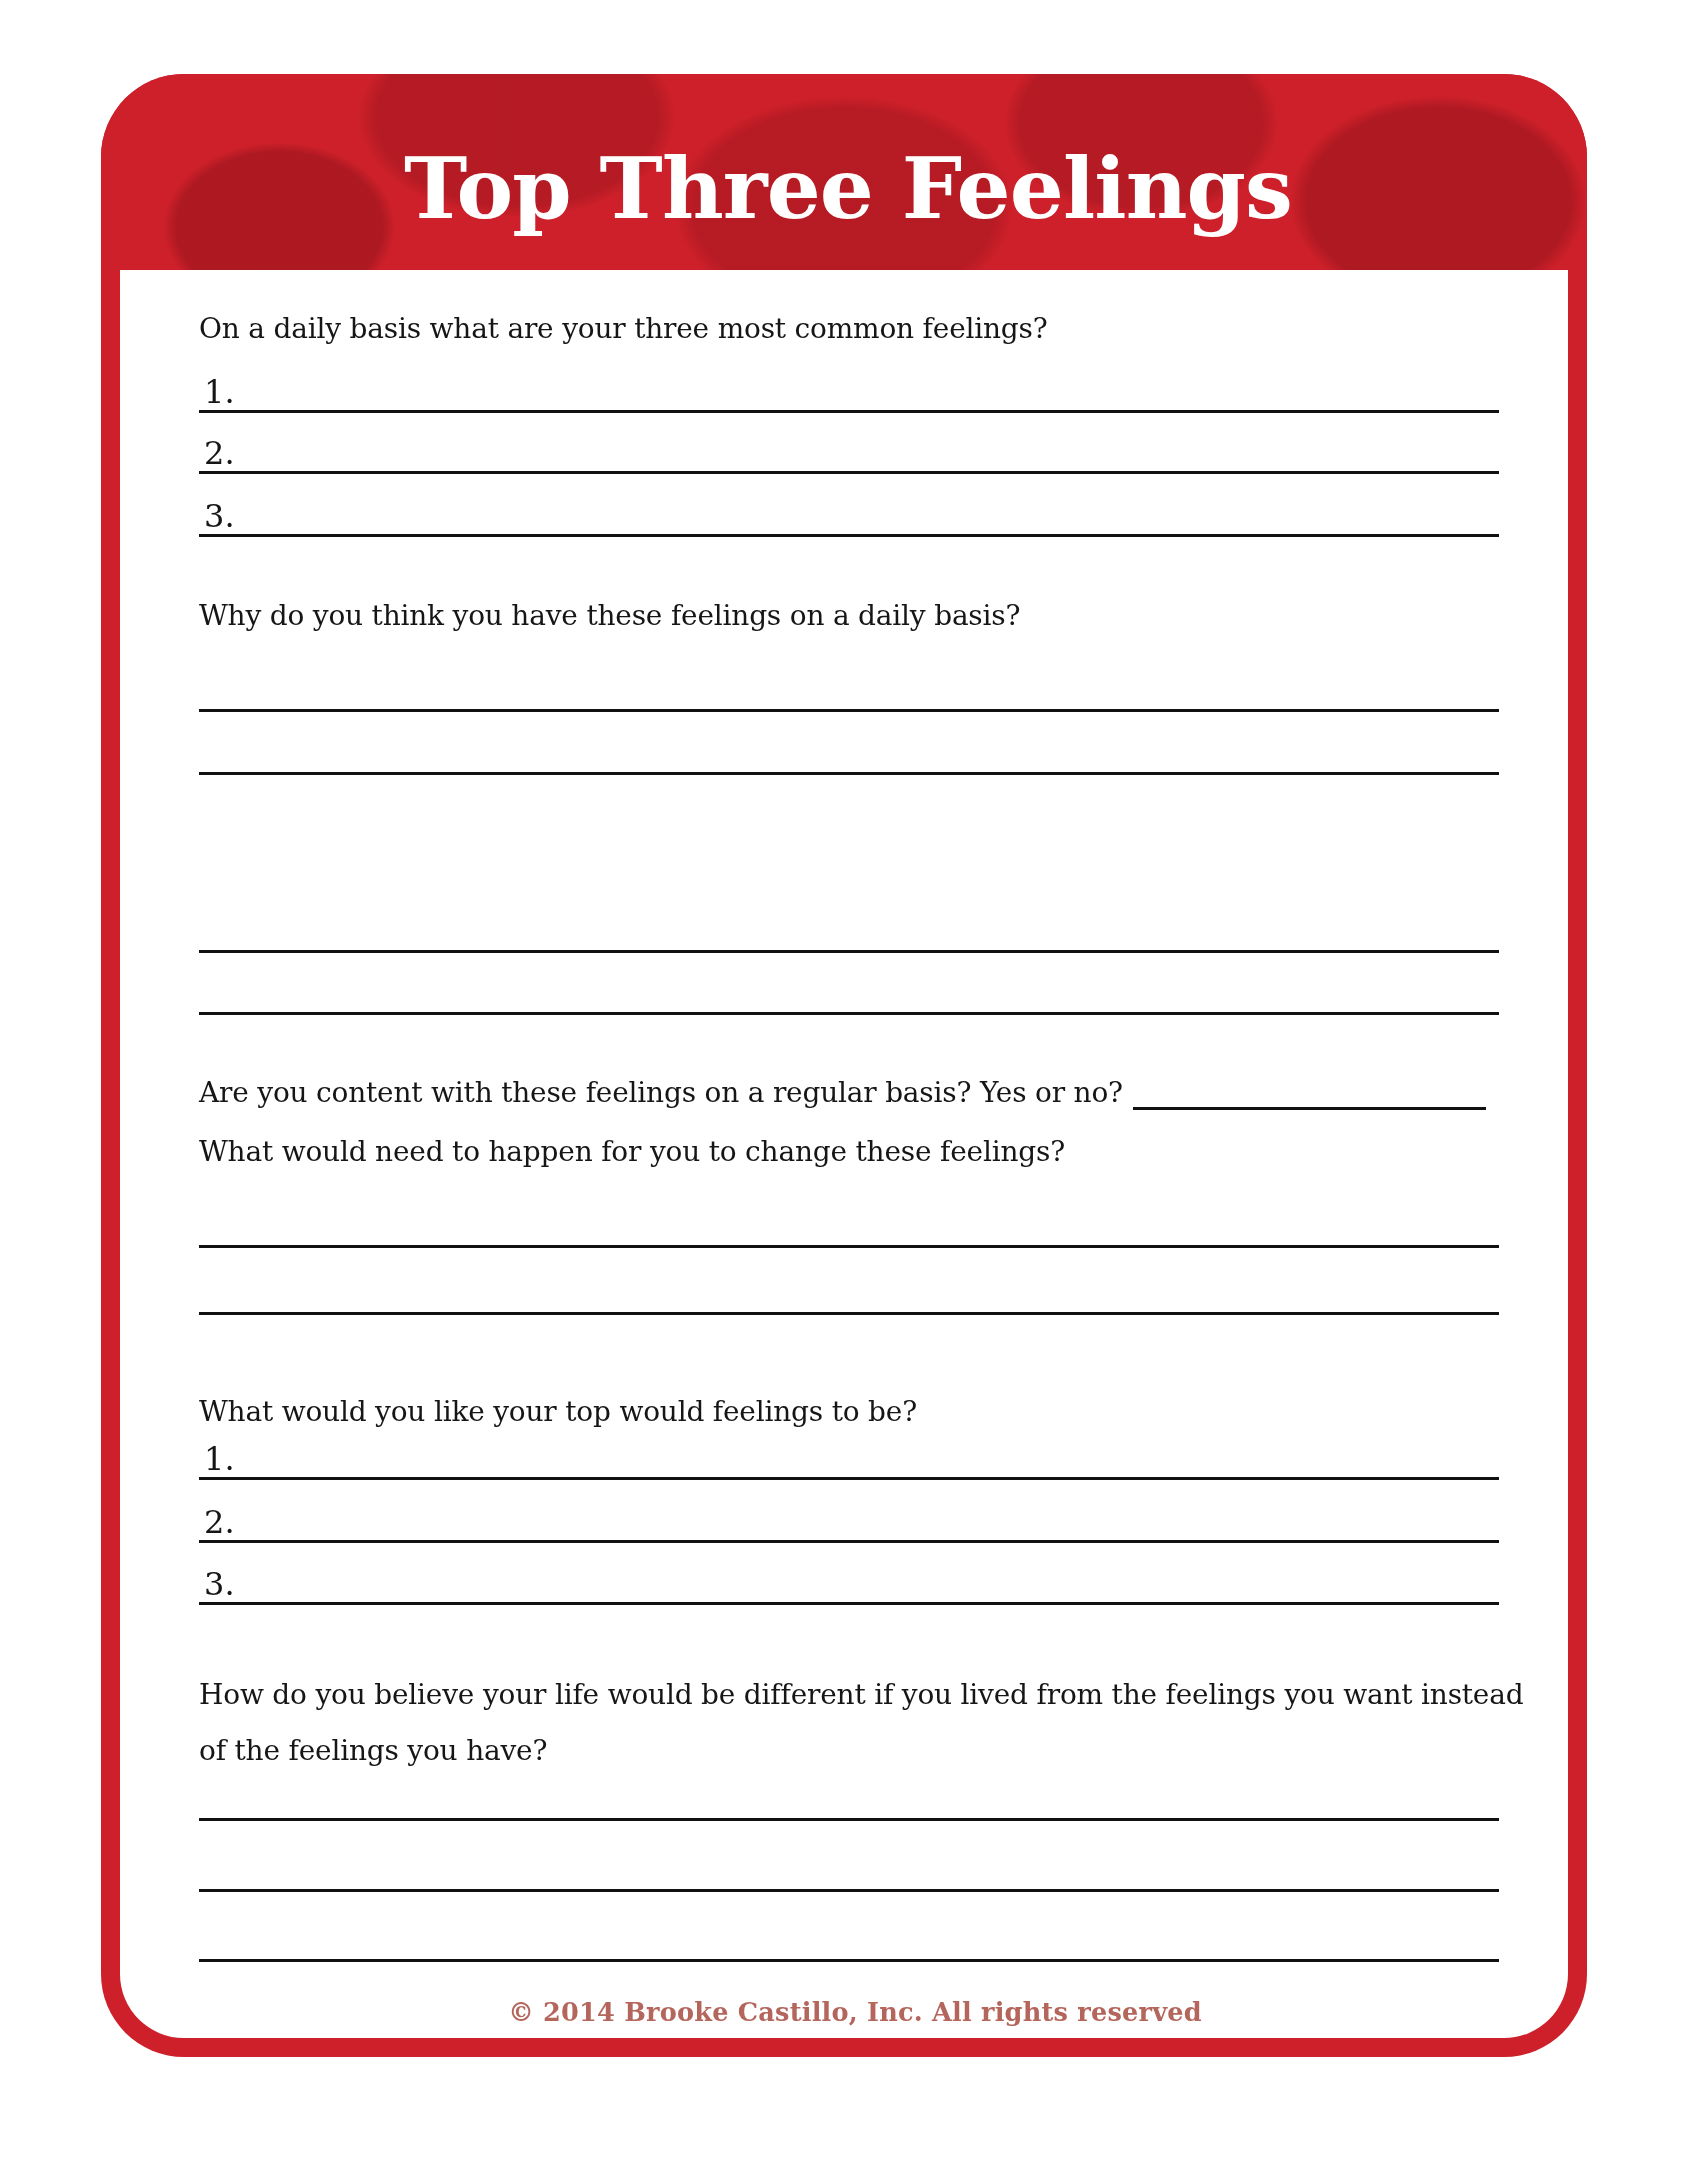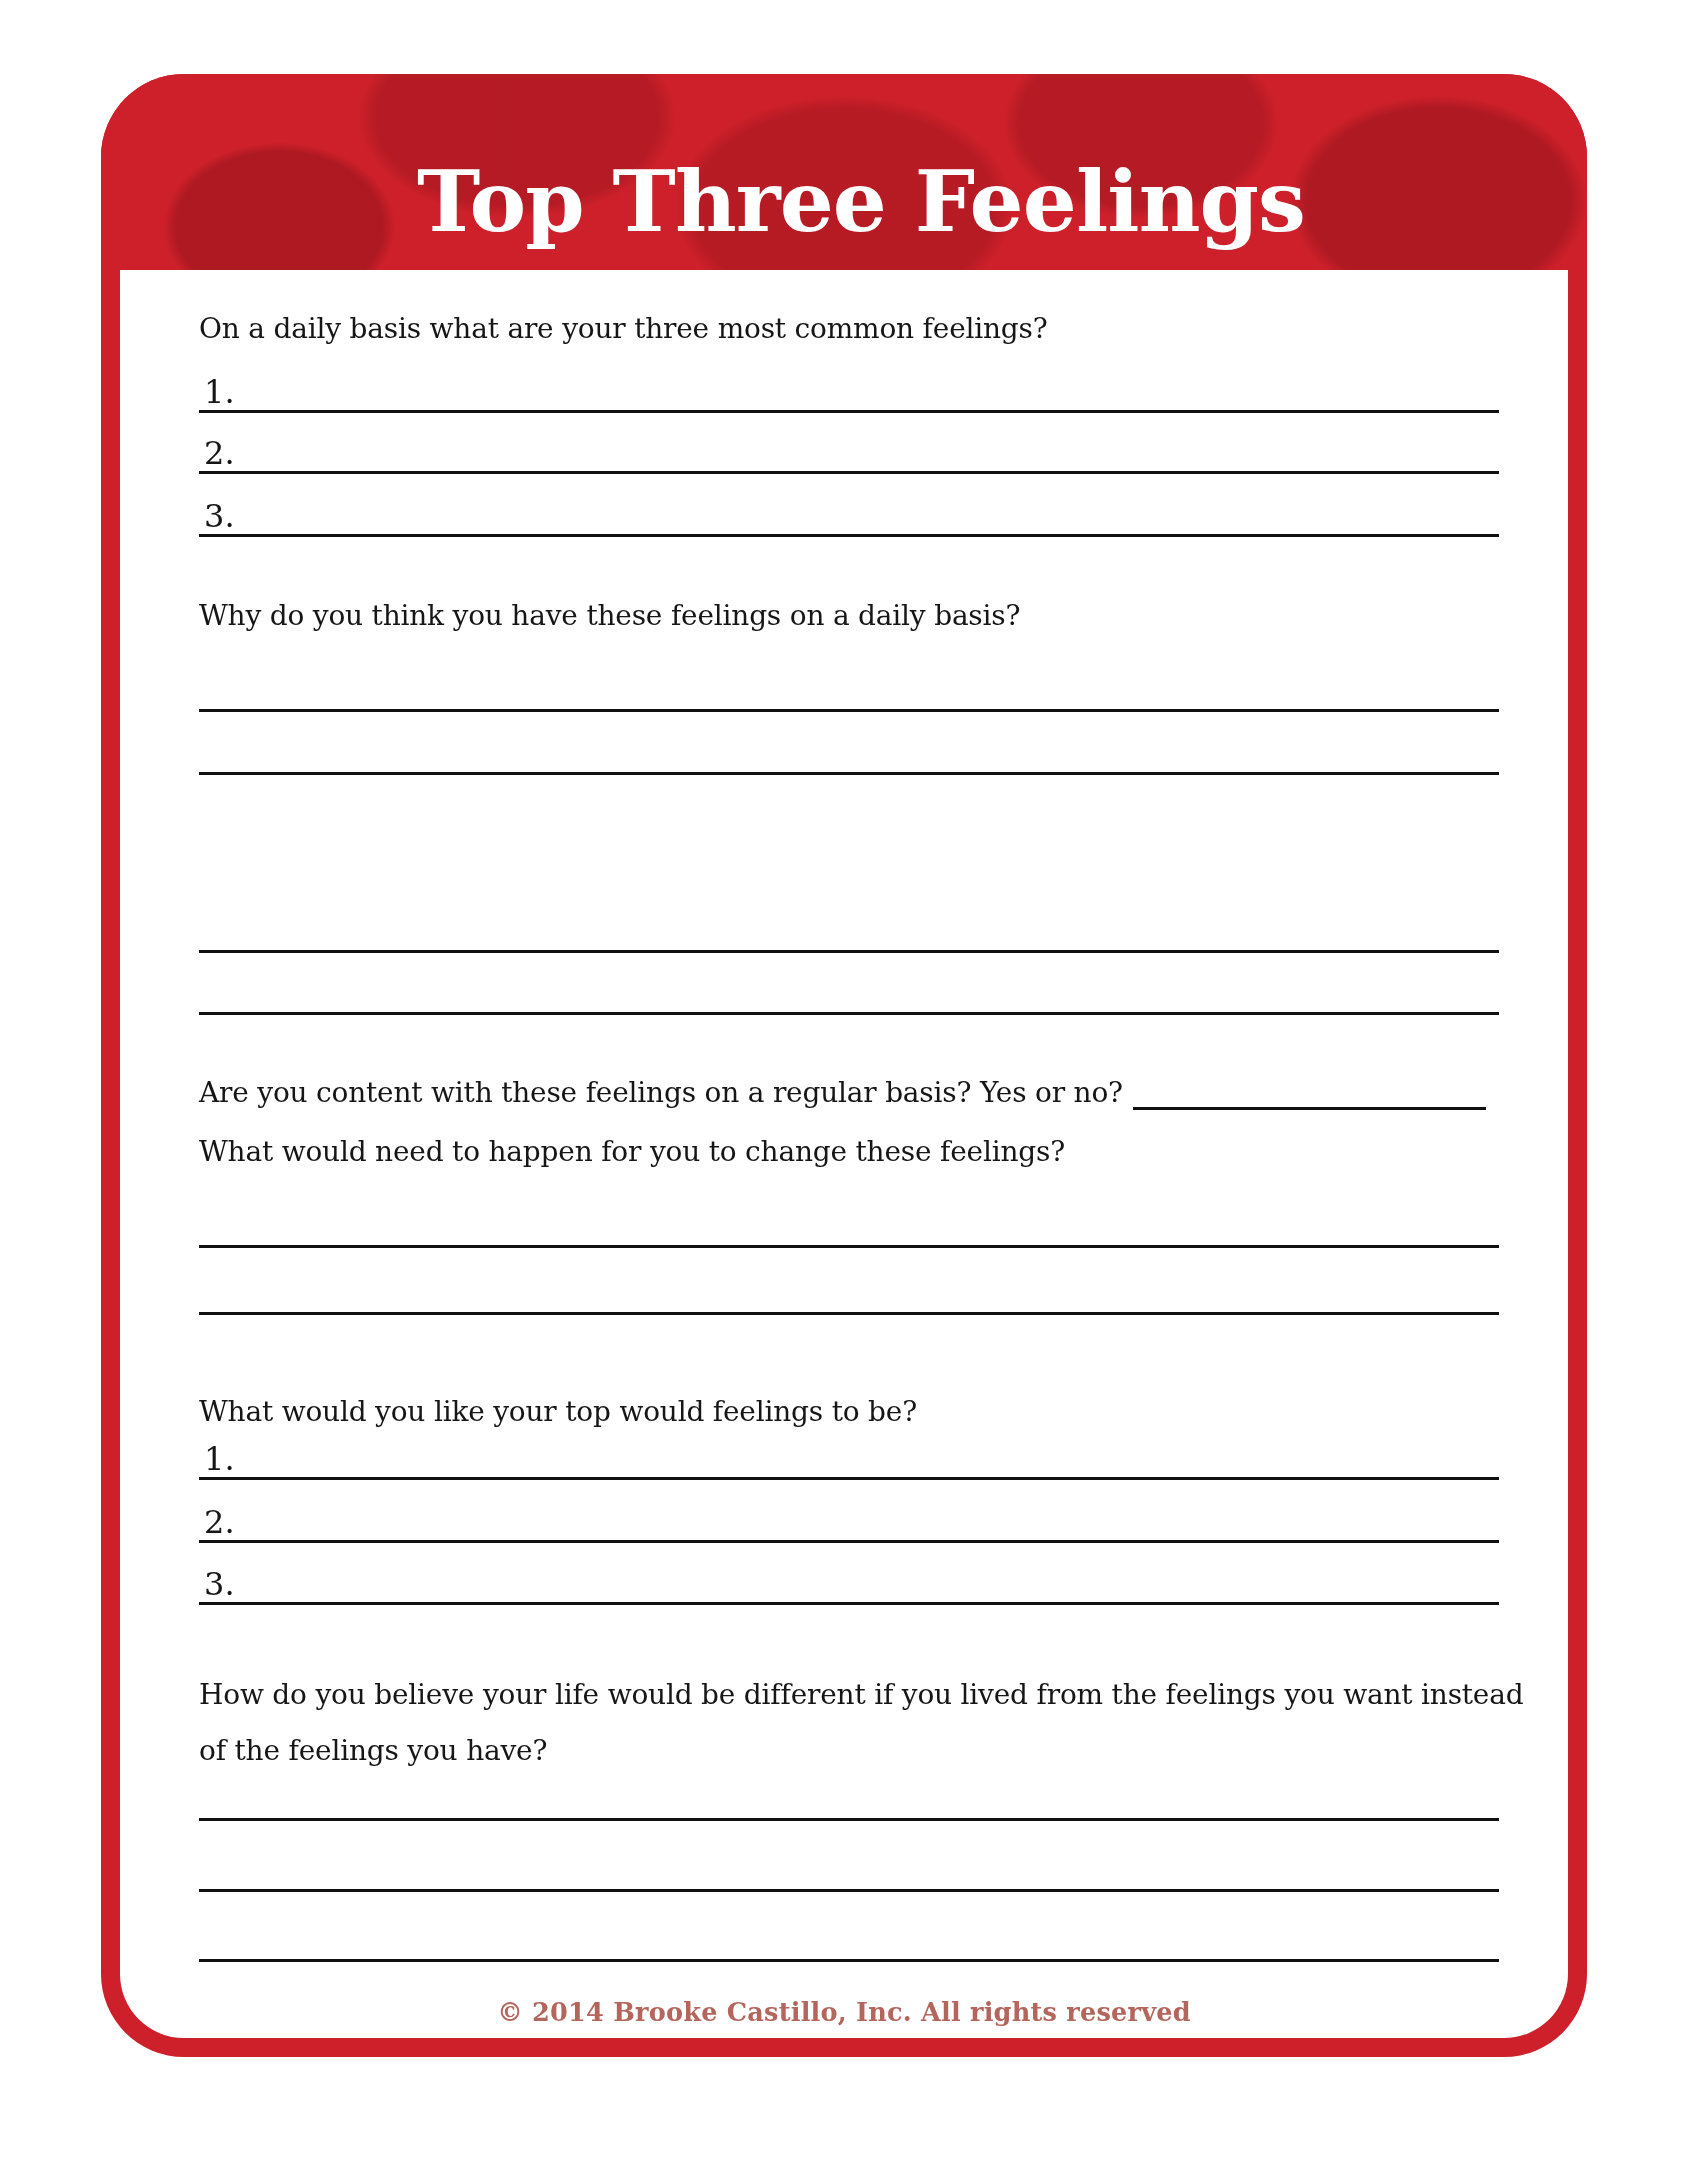--- a/index.html
+++ b/index.html
@@ -11,34 +11,34 @@
   .card{position:absolute;left:101px;top:74px;width:1486px;height:1983px;border-radius:83px;
         background:#ffffff;box-shadow:inset 0 0 0 19px var(--accent_red);overflow:hidden;}
   .band{position:absolute;top:0;left:0;width:100%;height:196px;
         background:
           radial-gradient(187px 136px at 12% 78%, rgba(130,15,22,.42) 0 55%, transparent 62%),
           radial-gradient(256px 162px at 28% 22%, rgba(140,18,26,.36) 0 55%, transparent 62%),
           radial-gradient(273px 179px at 50% 68%, rgba(135,16,24,.32) 0 55%, transparent 62%),
           radial-gradient(221px 153px at 70% 25%, rgba(140,18,26,.36) 0 55%, transparent 62%),
           radial-gradient(239px 170px at 90% 65%, rgba(130,15,22,.40) 0 55%, transparent 62%),
           var(--accent_red);}
-  .title{position:absolute;top:68px;left:0;width:100%;margin:17px;text-align:center;
+  .title{position:absolute;top:68px;left:0;width:100%;margin:4px;text-align:center;
          font-size:85px;font-weight:700;letter-spacing:-0.9px;color:#ffffff;line-height:1;}
   .q{position:absolute;left:98px;width:1329px;font-size:28px;line-height:1.25;
      letter-spacing:-0.2px;color:var(--text);}
   .q.wrap{line-height:56px;}
   .numrow{position:absolute;left:98px;width:1300px;height:48px;
           border-bottom:3.4px solid var(--line);}
   .numrow .num{position:absolute;left:5.1px;bottom:1.7px;font-size:32px;color:var(--text);line-height:1;}
   .ansline{position:absolute;left:98px;width:1300px;height:0;border-top:3.4px solid var(--line);}
   .q4a{display:flex;align-items:flex-end;width:1287px;}
   .q4a .txt{white-space:nowrap;}
   .inline-blank{flex:1;min-width:102px;height:8.5px;margin-left:10.2px;
                 border-bottom:3.4px solid var(--line);}
-  .footer{position:absolute;left:0;width:100%;text-align:center;font-size:25.6px;font-weight:700;
+  .footer{position:absolute;left:11px;width:100%;text-align:center;font-size:25.6px;font-weight:700;
           letter-spacing:0.2px;color:var(--footer_red);line-height:1.2;}
 </style>
 </head>
 <body>
 
 <div class="page">
   <div class="card">
 
     <div class="band">
       <h1 class="title">Top Three Feelings</h1>

